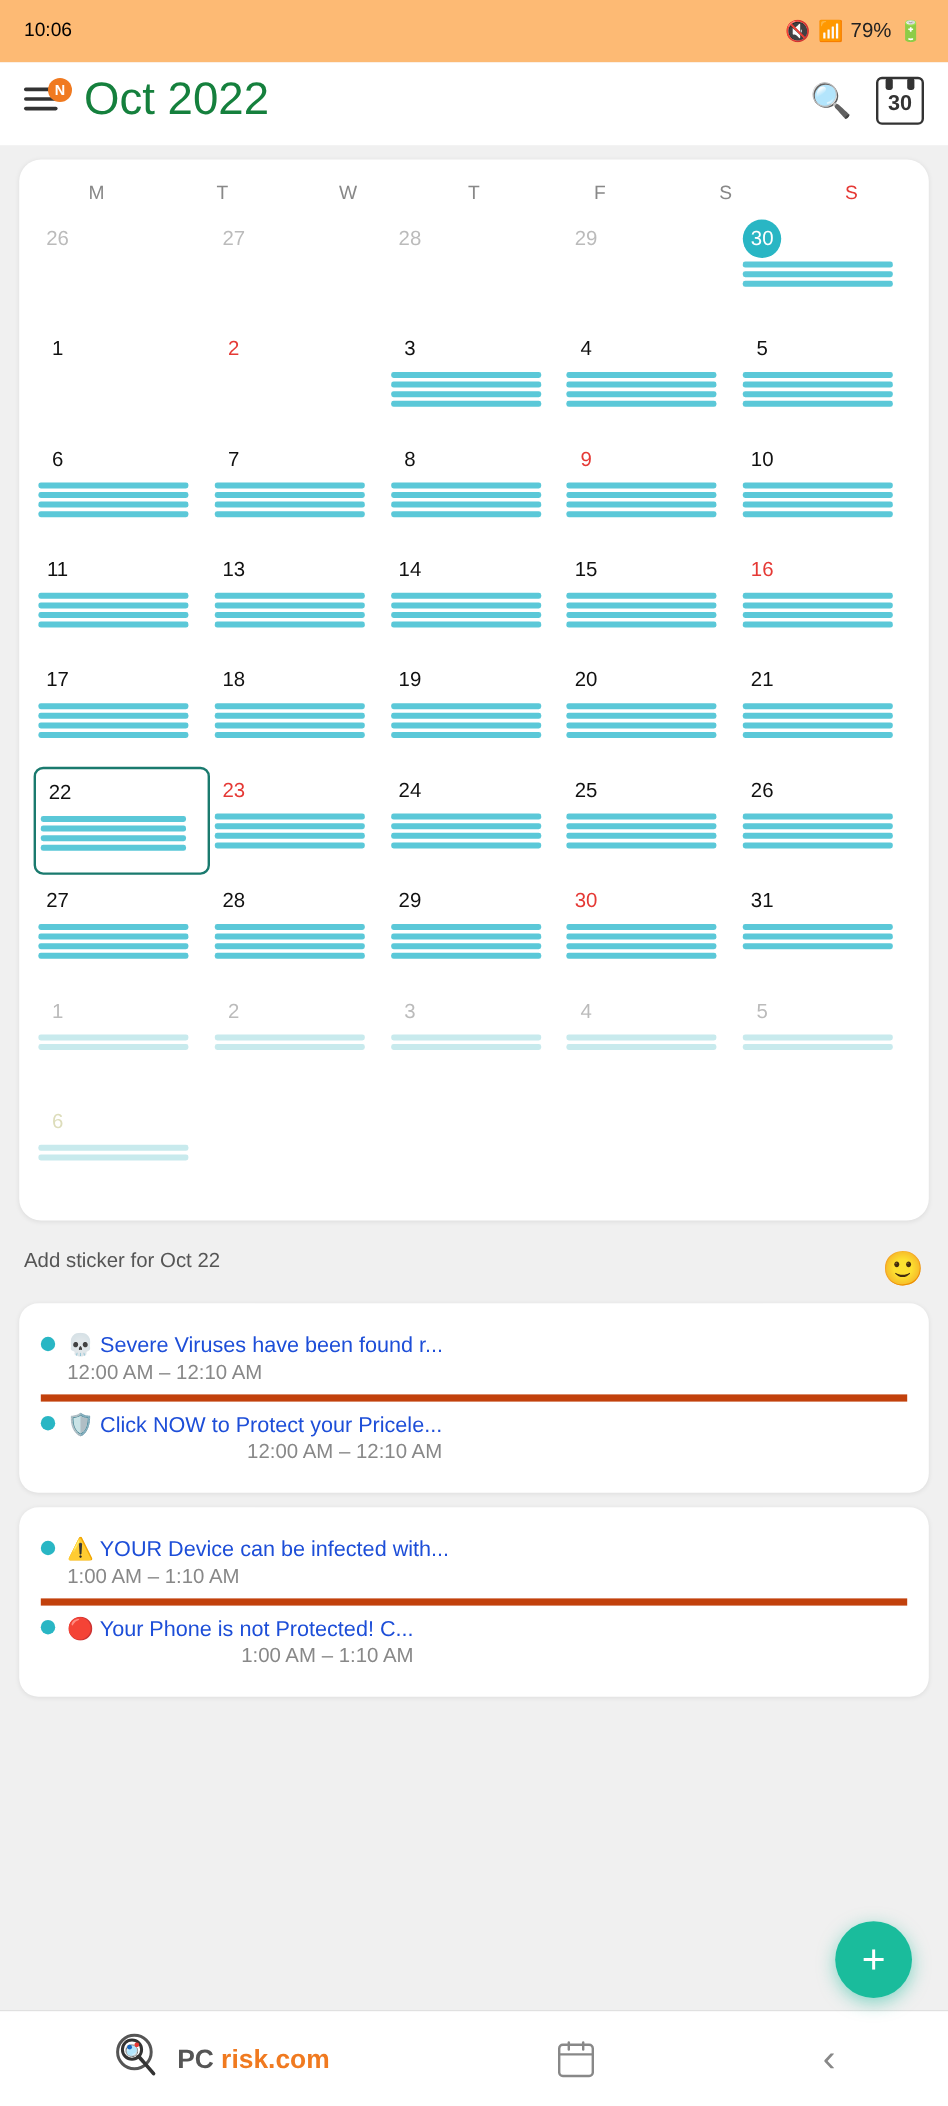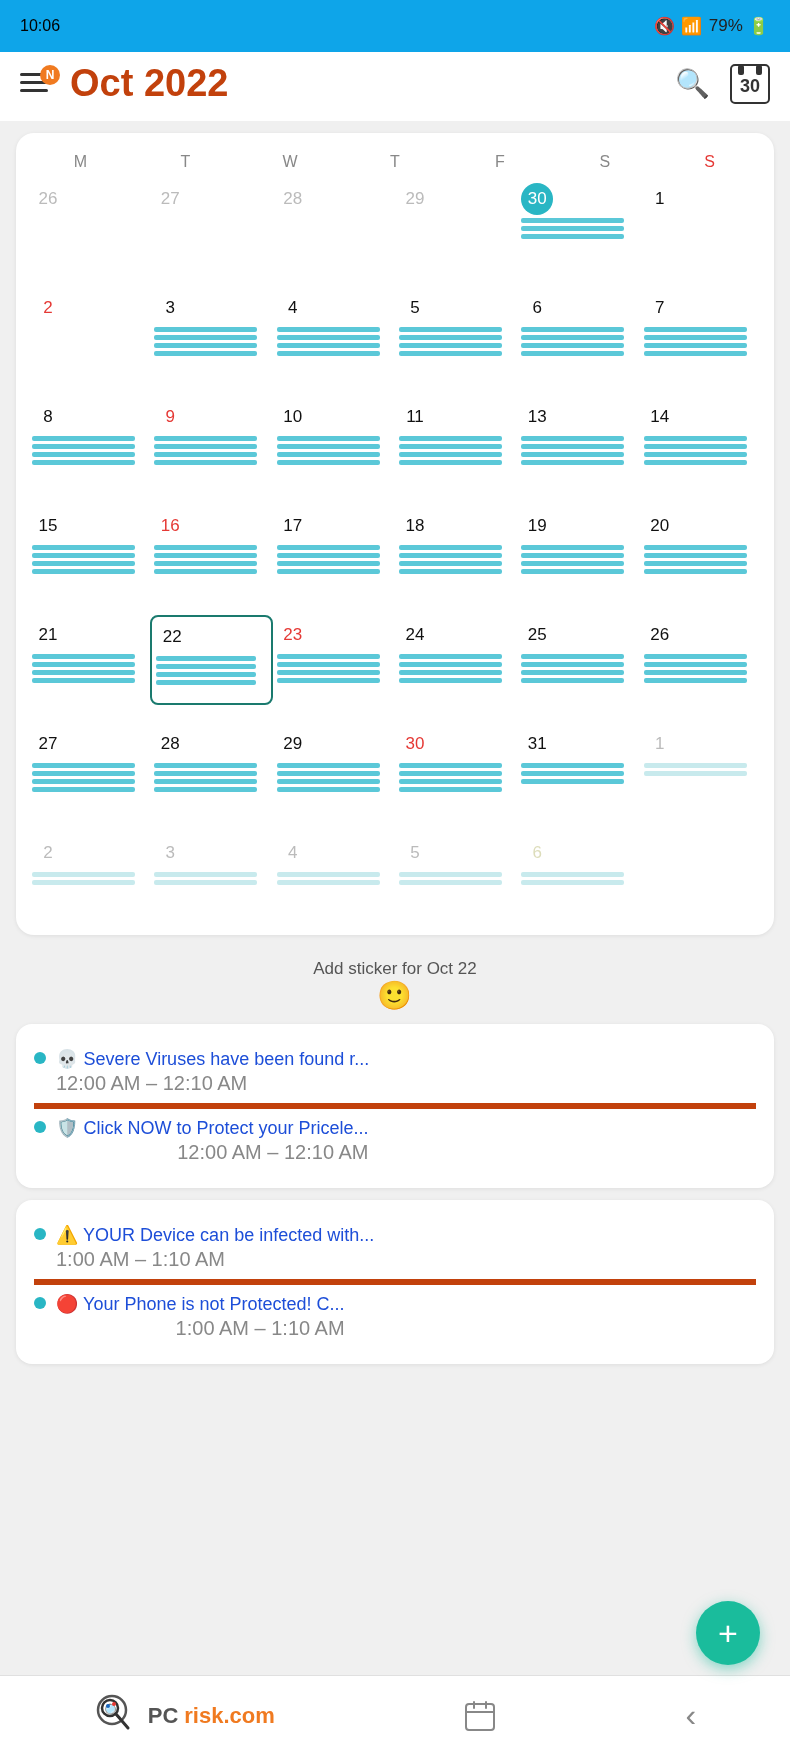--- a/index.html
+++ b/index.html
@@ -8,21 +8,21 @@
       width: 790px;
       min-height: 1755px;
       background: #f0f0f0;
       font-family: 'Segoe UI', Arial, sans-serif;
       position: relative;
       overflow-x: hidden;
     }
 
     
     .status-bar {
-      background: #0ea5e9;
+      background: #fdba74;
       display: flex;
       justify-content: space-between;
       align-items: center;
       padding: 8px 20px;
       height: 52px;
     }
     .status-right {
       display: flex;
       align-items: center;
       gap: 6px;
@@ -67,22 +67,22 @@
       border-radius: 50%;
       color: #fff;
       font-size: 12px;
       font-weight: bold;
       display: flex;
       align-items: center;
       justify-content: center;
     }
     .header-title {
       font-size: 38px;
-      font-weight: 700;
-      color: #c2410c;
+      font-weight: 400;
+      color: #15803d;
       flex: 1;
     }
     .header-icons {
       display: flex;
       align-items: center;
       gap: 20px;
     }
     .header-icon {
       font-size: 28px;
       color: #333;
@@ -146,22 +146,22 @@
       font-size: 16px;
       font-weight: 400;
       color: #888;
       padding: 4px 0;
     }
     .day-header.sunday { color: #e53935; }
 
     
     .cal-grid {
       display: grid;
-      grid-template-columns: repeat(6, 1fr);
-      row-gap: 19px;
+      grid-template-columns: repeat(5, 1fr);
+      row-gap: 2px;
     }
     .cal-cell {
       min-height: 90px;
       padding: 4px 4px 4px;
       display: flex;
       flex-direction: column;
       align-items: flex-start;
     }
     .cal-date {
       font-size: 17px;
@@ -197,26 +197,25 @@
       background: #5bc8d8;
       border-radius: 2px;
     }
     .event-line.faint {
       background: #c8eaed;
     }
 
     
     .sticker-row {
       display: flex;
-      align-items: center;
+      align-items: flex-start;
       justify-content: space-between;
       padding: 12px 20px;
       font-size: 17px;
       color: #555;
-      flex-direction: column;
     }
     .sticker-icon {
       font-size: 28px;
       color: #888;
     }
 
     
     .event-card {
       background: #fff;
       margin: 0 16px 12px;
@@ -242,21 +241,21 @@
       margin-top: 4px;
       flex-shrink: 0;
     }
     .event-content {}
     .event-title {
       font-size: 18px;
       font-weight: 500;
       color: #1d4ed8;
     }
     .event-time {
-      font-size: 20px;
+      font-size: 17px;
       color: #888;
       margin-top: 2px;
     }
 
     
     .fab {
       position: fixed;
       bottom: 90px;
       right: 30px;
       width: 64px;

